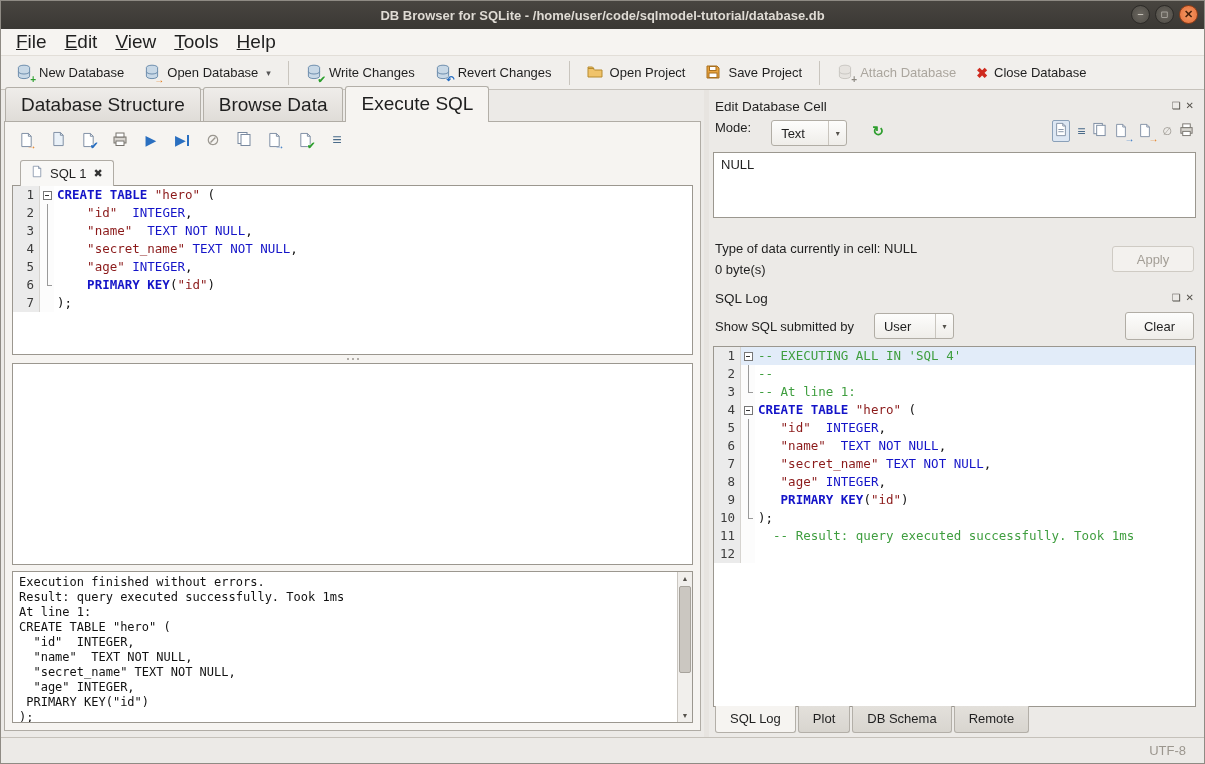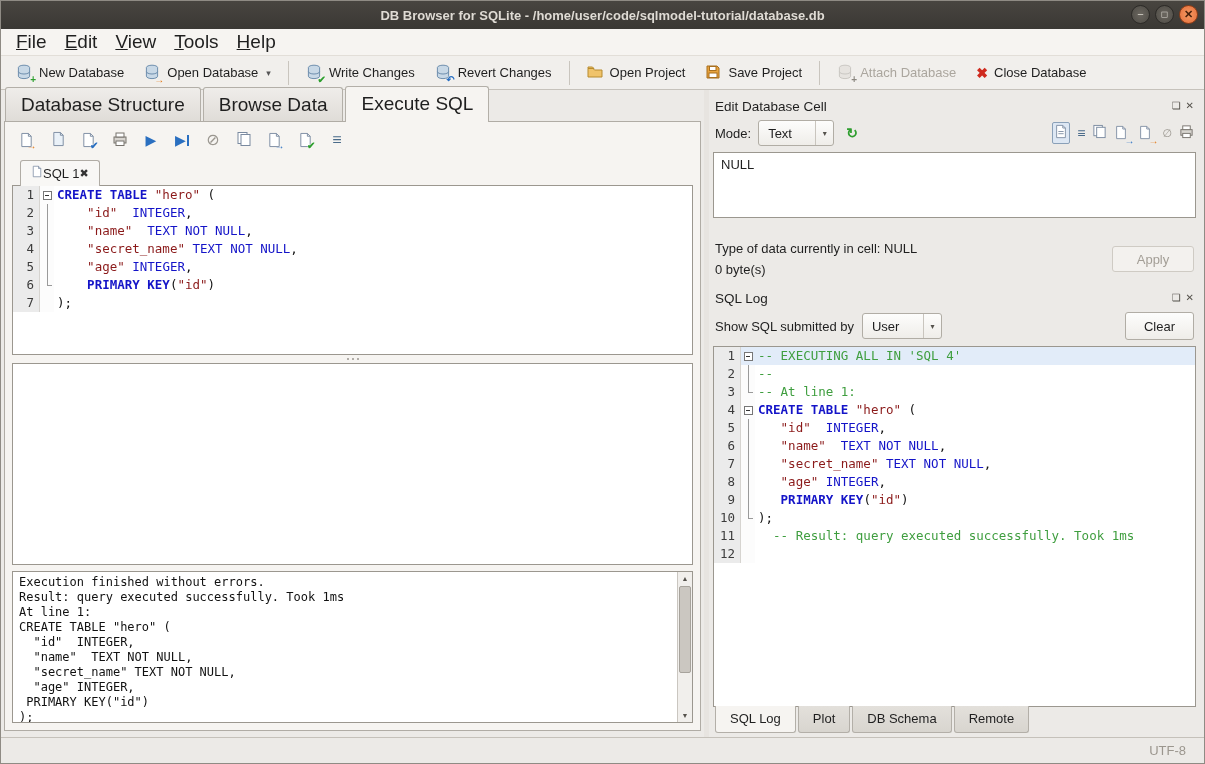--- a/index.html
+++ b/index.html
@@ -53,21 +53,21 @@
   .sqlbar { height:30px; display:flex; align-items:center; gap:9px; padding:2px 4px 6px; flex:0 0 auto; }
   .ibtn { width:22px; height:22px; display:flex; align-items:center; justify-content:center; background:transparent; border:none; position:relative; }
   .ibtn .badge { right:-1px; bottom:-2px; }
   .glyph.play { color:#2a6fc0; font-size:14px; line-height:14px; }
   .playbar { display:inline-block; width:2px; height:11px; background:#2a6fc0; margin-left:1px; }
   .glyph.stop { color:#9a968f; font-size:16px; line-height:16px; }
   .glyph.fmt { color:#4a6b8a; font-size:16px; font-weight:bold; line-height:16px; }
 
   
   .subtabs { height:28px; display:flex; align-items:flex-end; padding-left:8px; flex:0 0 auto; }
-  .subtab { display:inline-flex; align-items:center; padding:4px 10px 5px; background:#f8f7f5; border:1px solid #b0aca5; border-bottom:none; border-radius:3px 3px 0 0; position:relative; top:1px; z-index:2; }
+  .subtab { display:inline-flex; align-items:center; gap:7px; padding:4px 10px 5px; background:#f8f7f5; border:1px solid #b0aca5; border-bottom:none; border-radius:3px 3px 0 0; position:relative; top:1px; z-index:2; }
   .subtab .x { font-size:11px; color:#333; }
 
   
   .codebox { border:1px solid #9b978f; background:#fff; overflow:hidden; font-family:"DejaVu Sans Mono", monospace; font-size:12.5px; }
   .editorbox { height:170px; flex:0 0 auto; }
   .logbox { flex:1; min-height:0; }
   .cl { display:flex; height:18px; line-height:18px; }
   .gut { width:27px; flex:0 0 auto; text-align:right; padding-right:5px; background:#ebebeb; border-right:1px solid #d6d4d0; color:#3c3c3c; }
   .fold { width:14px; flex:0 0 auto; position:relative; background:#fcfcfc; }
   .fold.s::before { content:""; position:absolute; left:3px; top:5px; width:7px; height:7px; border:1px solid #777; background:#fff; }
@@ -92,35 +92,35 @@
   .varrow { position:absolute; left:0; width:14px; height:13px; text-align:center; font-size:7px; color:#55524c; line-height:13px; }
   .varrow.up { top:0; }
   .varrow.down { bottom:0; }
   .vthumb { position:absolute; left:1px; top:14px; width:12px; height:58%; background:#cbc7c1; border:1px solid #a7a39c; border-radius:2px; }
 
   
   .dockhead { height:24px; display:flex; align-items:center; padding:0 2px; flex:0 0 auto; }
   .dockhead .dtitle { font-size:13.5px; }
   .dockicons { margin-left:auto; display:flex; gap:5px; align-items:center; }
   .dicon { font-size:10px; color:#55524c; line-height:10px; }
-  .modebar { height:34px; display:flex; align-items:center; gap:7px; padding:2px 2px 6px; flex:0 0 auto; }
+  .modebar { height:34px; display:flex; align-items:flex-start; gap:20px; padding:2px 2px 6px; flex:0 0 auto; }
   .combo { position:relative; display:inline-flex; align-items:center; height:26px; border:1px solid #b1ada5; border-radius:3px; background:linear-gradient(#fdfdfc,#efede9); padding:0 24px 0 9px; font-size:13px; }
   .combo .cbx { position:absolute; right:0; top:0; bottom:0; width:18px; border-left:1px solid #c9c5be; display:flex; align-items:center; justify-content:center; font-size:8px; color:#55524c; }
   .combo.mode { width:76px; }
   .combo.user { width:80px; }
   .iconrow { margin-left:auto; display:flex; gap:7px; align-items:center; }
   .pressed { border:1px solid #8aa0b8; background:#dde7f3; border-radius:2px; padding:1px; }
   .glyph.wrap { color:#4a6b8a; font-size:14px; font-weight:bold; }
   .glyph.null { color:#9a968f; font-size:11px; }
   .glyph.refresh { color:#2e9e2e; font-size:14px; font-weight:bold; }
   .cellbox { height:66px; border:1px solid #9b978f; background:#fff; padding:4px 7px; font-size:13px; flex:0 0 auto; }
   .cellinfo { display:flex; padding:20px 2px 6px; flex:0 0 auto; }
   .cellinfo .lines { line-height:21px; font-size:13px; }
   .applybtn { margin-left:auto; align-self:center; width:82px; height:26px; border:1px solid #cfcbc4; border-radius:3px; background:#f3f1ee; color:#a39e96; font-family:inherit; font-size:13px; }
-  .filterbar { height:36px; display:flex; align-items:center; gap:8px; padding:3px 2px 7px; flex:0 0 auto; }
+  .filterbar { height:36px; display:flex; align-items:center; gap:20px; padding:3px 2px 7px; flex:0 0 auto; }
   .btn { height:28px; padding:0 18px; border:1px solid #b1ada5; border-radius:3px; background:linear-gradient(#fdfdfc,#efede9); font-family:inherit; font-size:13px; color:#1f1f1f; }
   .btabs { height:30px; display:flex; align-items:flex-start; padding:0 0 0 2px; flex:0 0 auto; }
   .btab { padding:5px 14px 6px; background:linear-gradient(#e3e0db,#d8d5cf); border:1px solid #b3afa8; border-top:none; border-radius:0 0 3px 3px; margin-right:2px; font-size:13px; position:relative; top:-1px; }
   .btab.active { background:#f6f4f1; z-index:2; }
 
   
   .statusbar { height:26px; border-top:1px solid #c5c1ba; background:#eceae7; display:flex; align-items:center; justify-content:flex-end; padding-right:18px; color:#9b968e; flex:0 0 auto; }
 </style>
 </head>
 <body>

